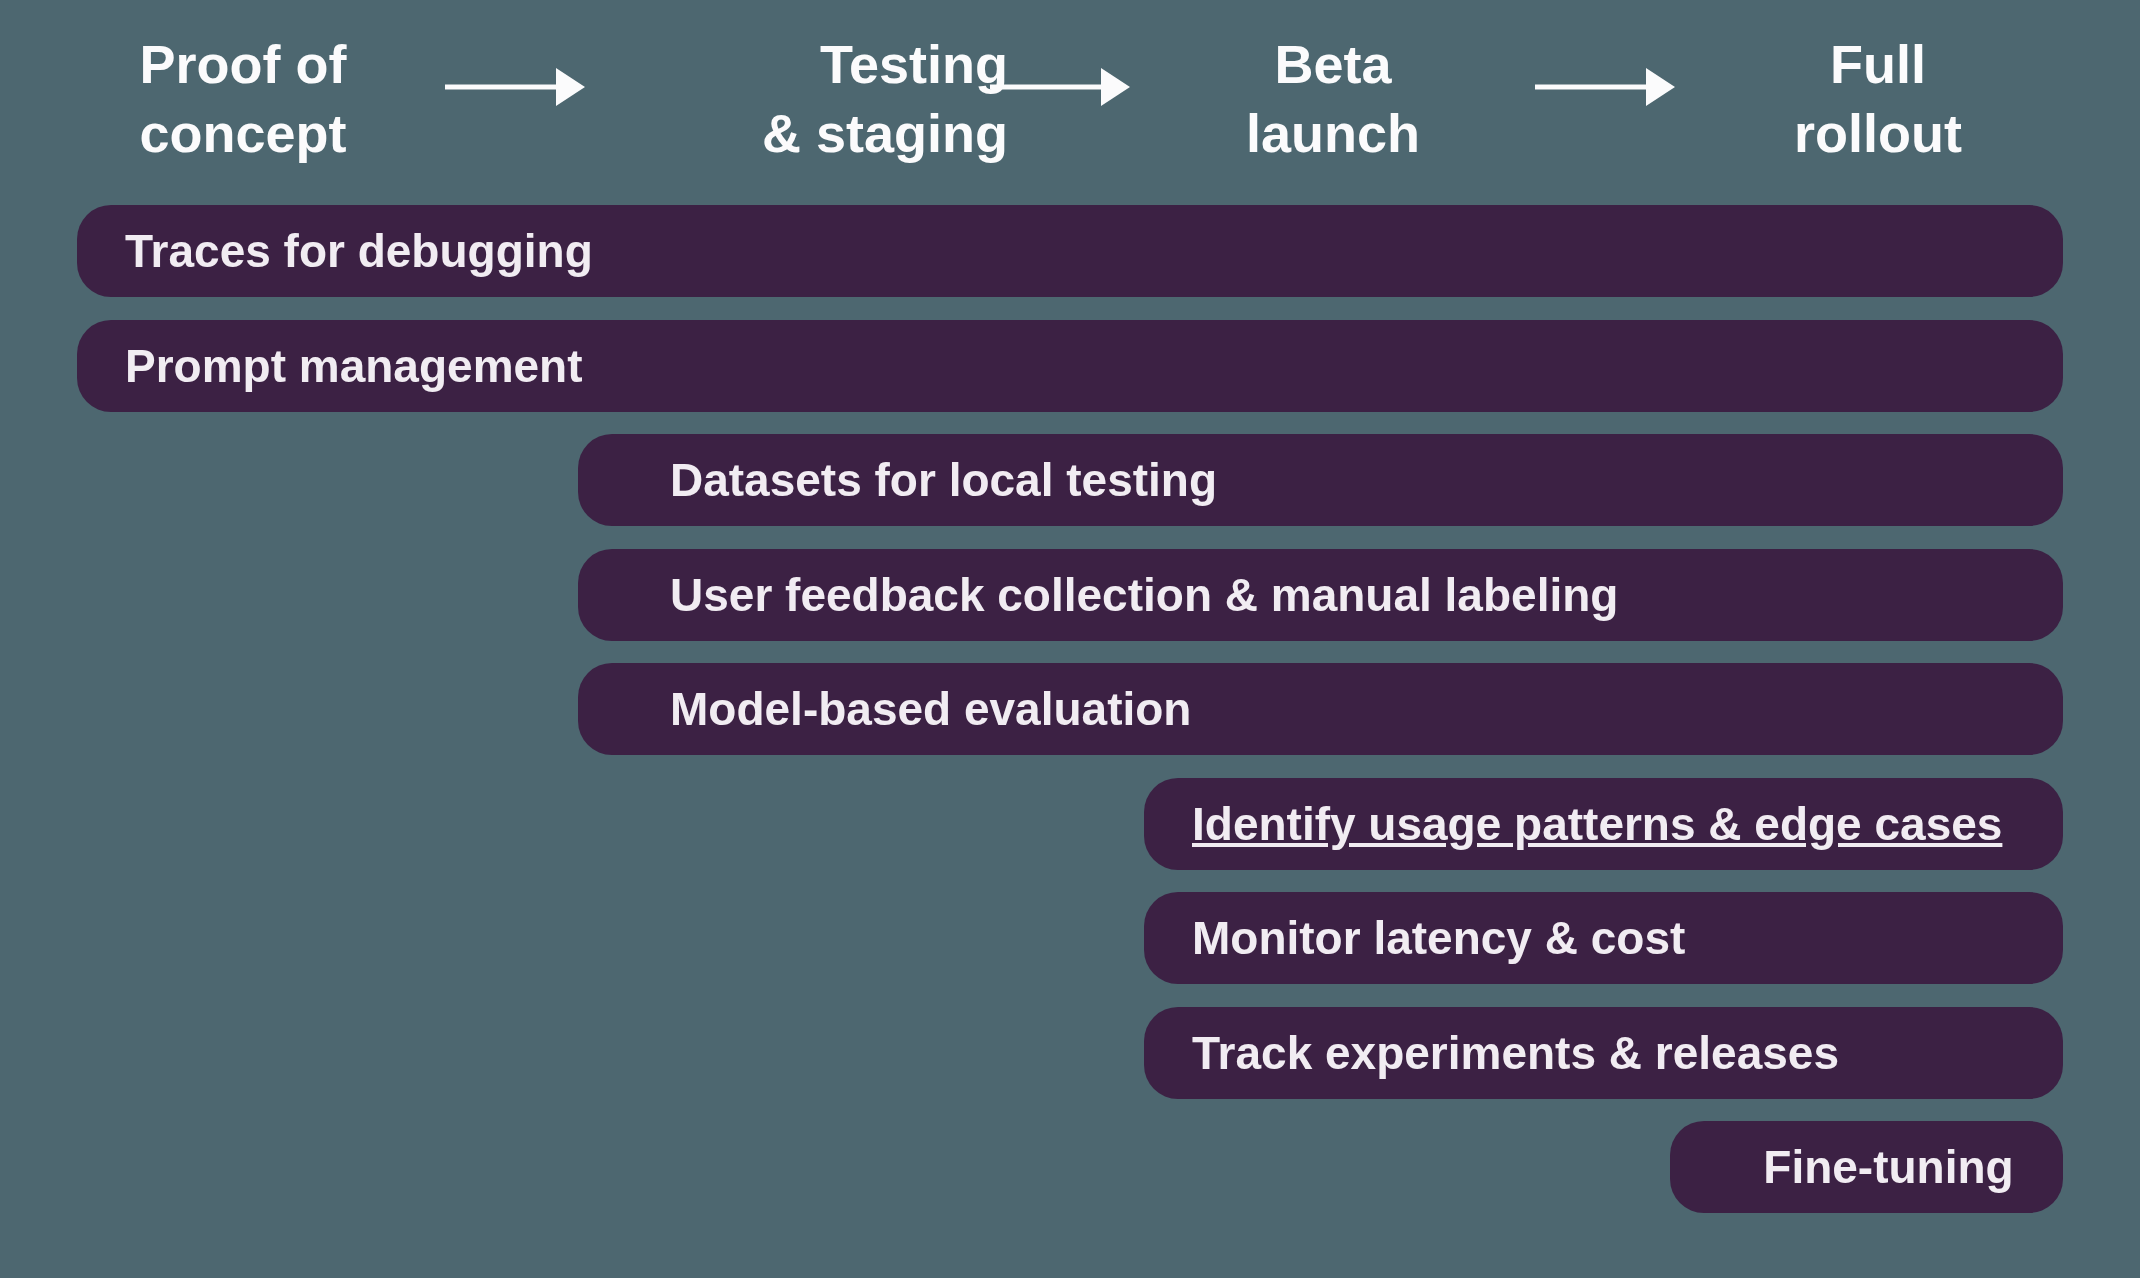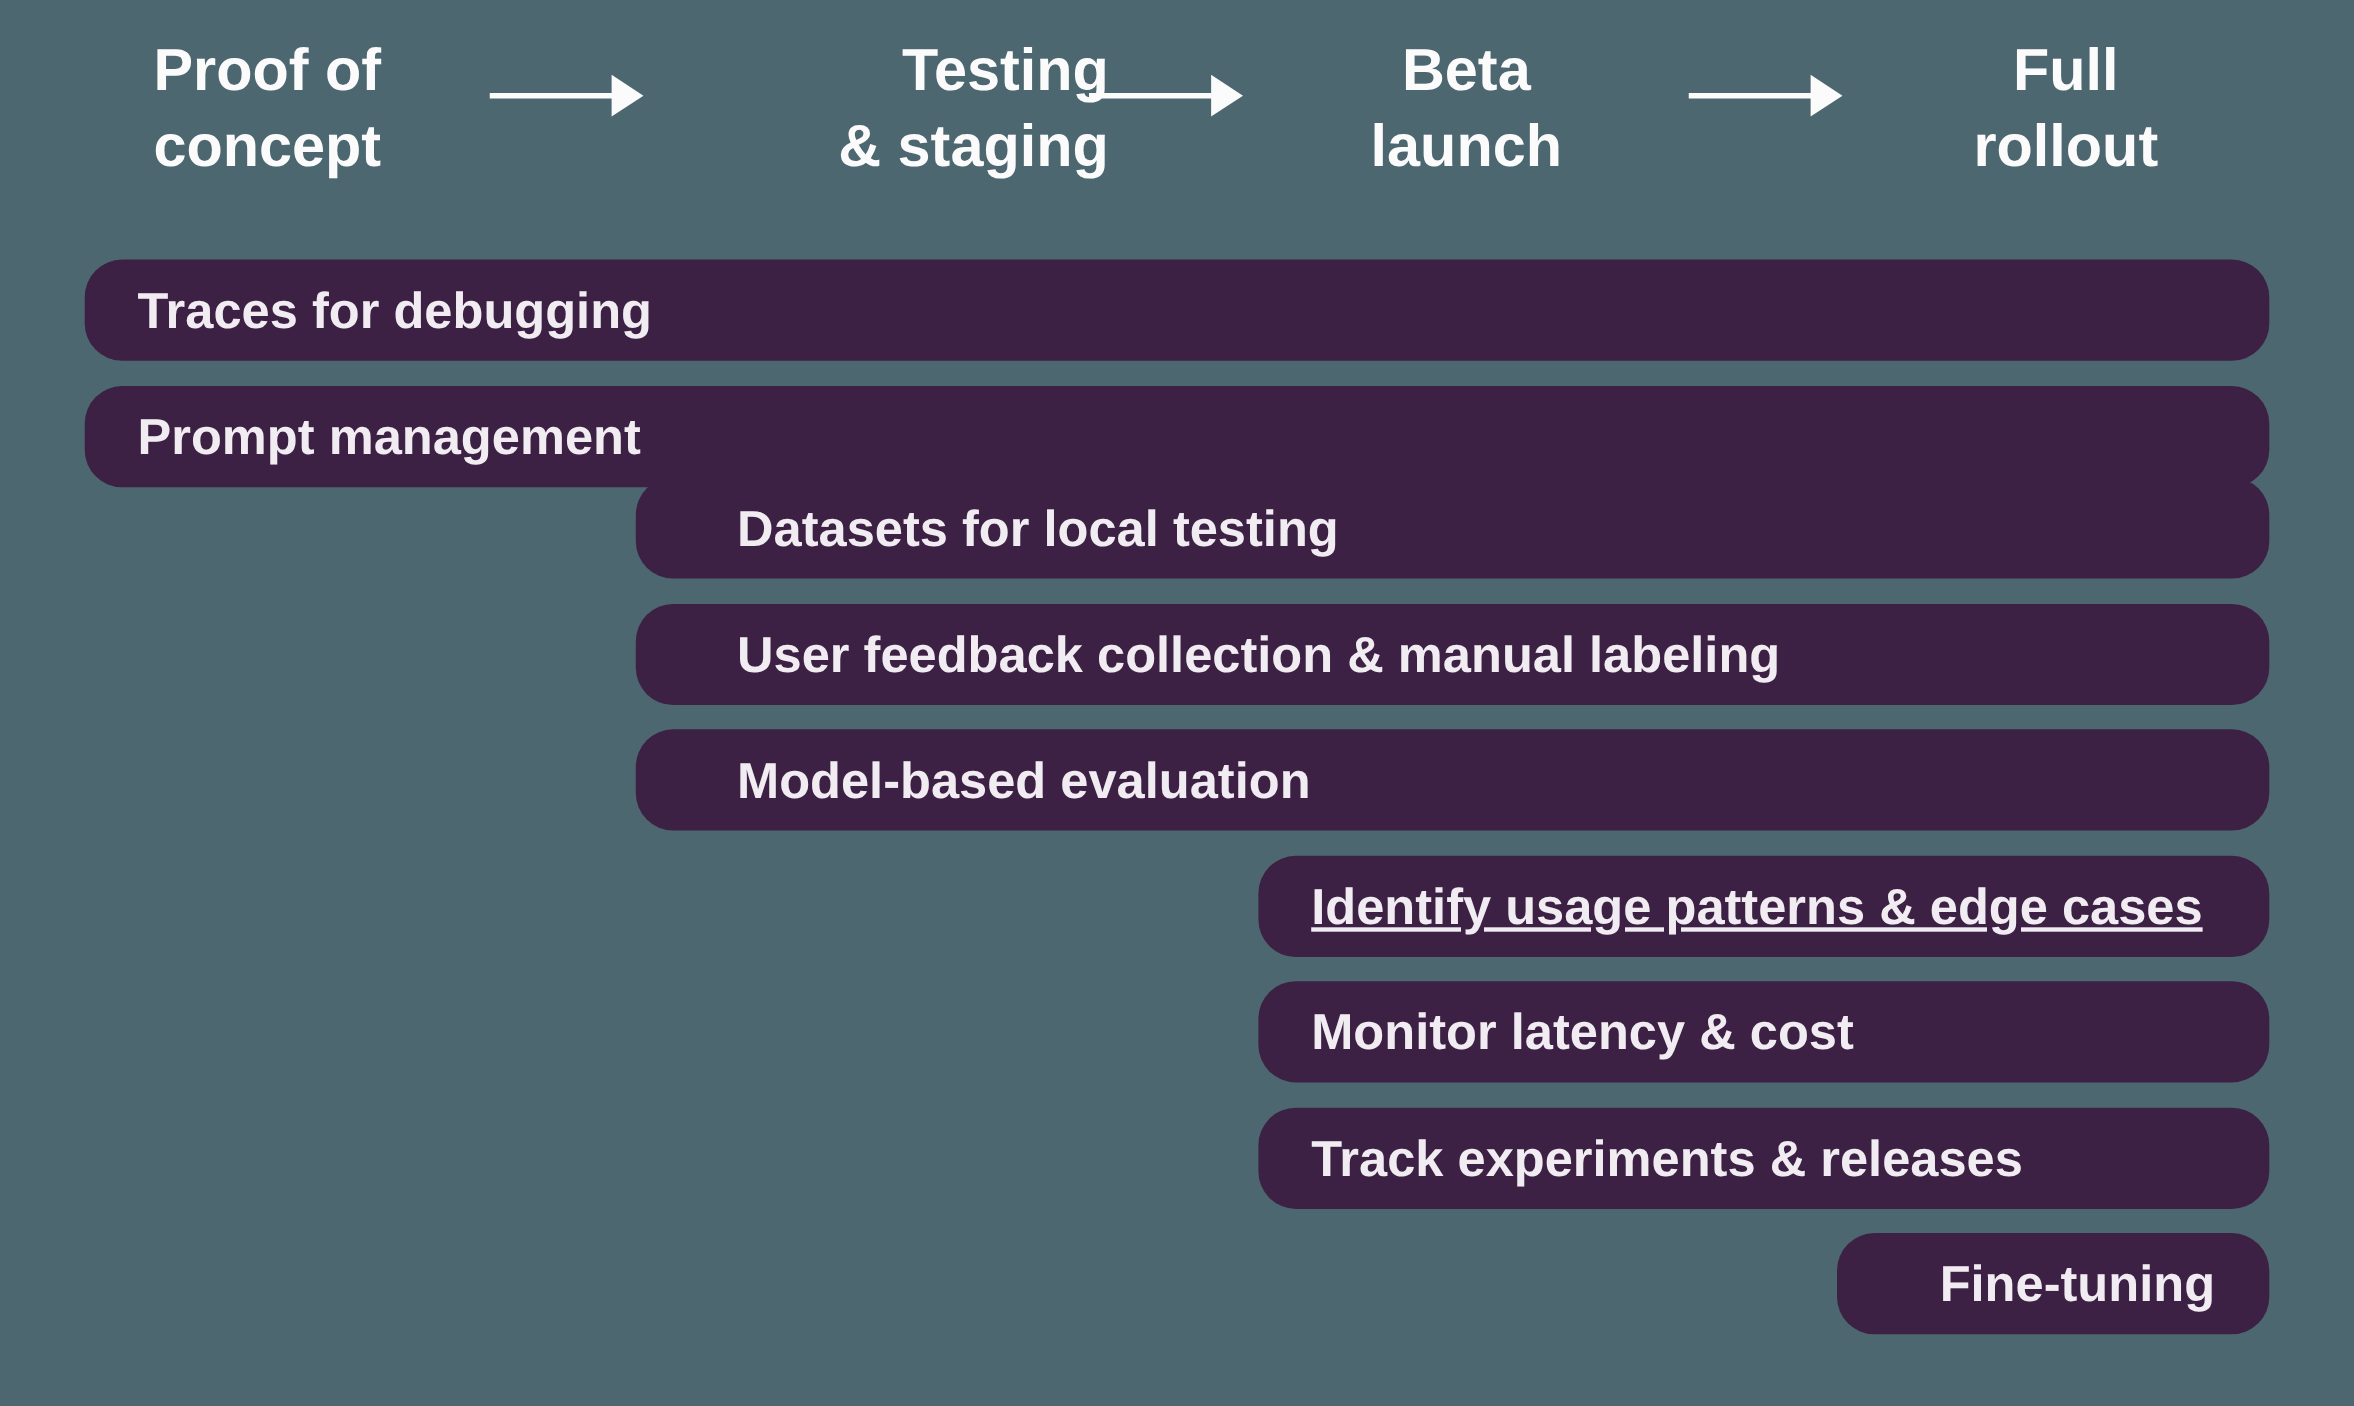--- a/index.html
+++ b/index.html
@@ -63,21 +63,21 @@
     font-size: 46px;
     font-weight: bold;
     letter-spacing: 0px;
     white-space: nowrap;
   }
   .bar span { padding-left: 48px; }
   .bar.centered { justify-content: center; }
   .bar.centered span { padding-left: 0; }
 
   
-  .c0 { left: 77px; margin-top: 31px;   }
+  .c0 { left: 77px;   }
   .c1 { left: 578px; padding-left: 44px;  }
   .c2 { left: 1144px; }
   .c3 { left: 1670px; padding-left: 44px; }
 
   
   .r0 { top: 205px;  }
   .r1 { top: 320px;  }
   .r2 { top: 434px;  }
   .r3 { top: 549px;  }
   .r4 { top: 663px;  }

